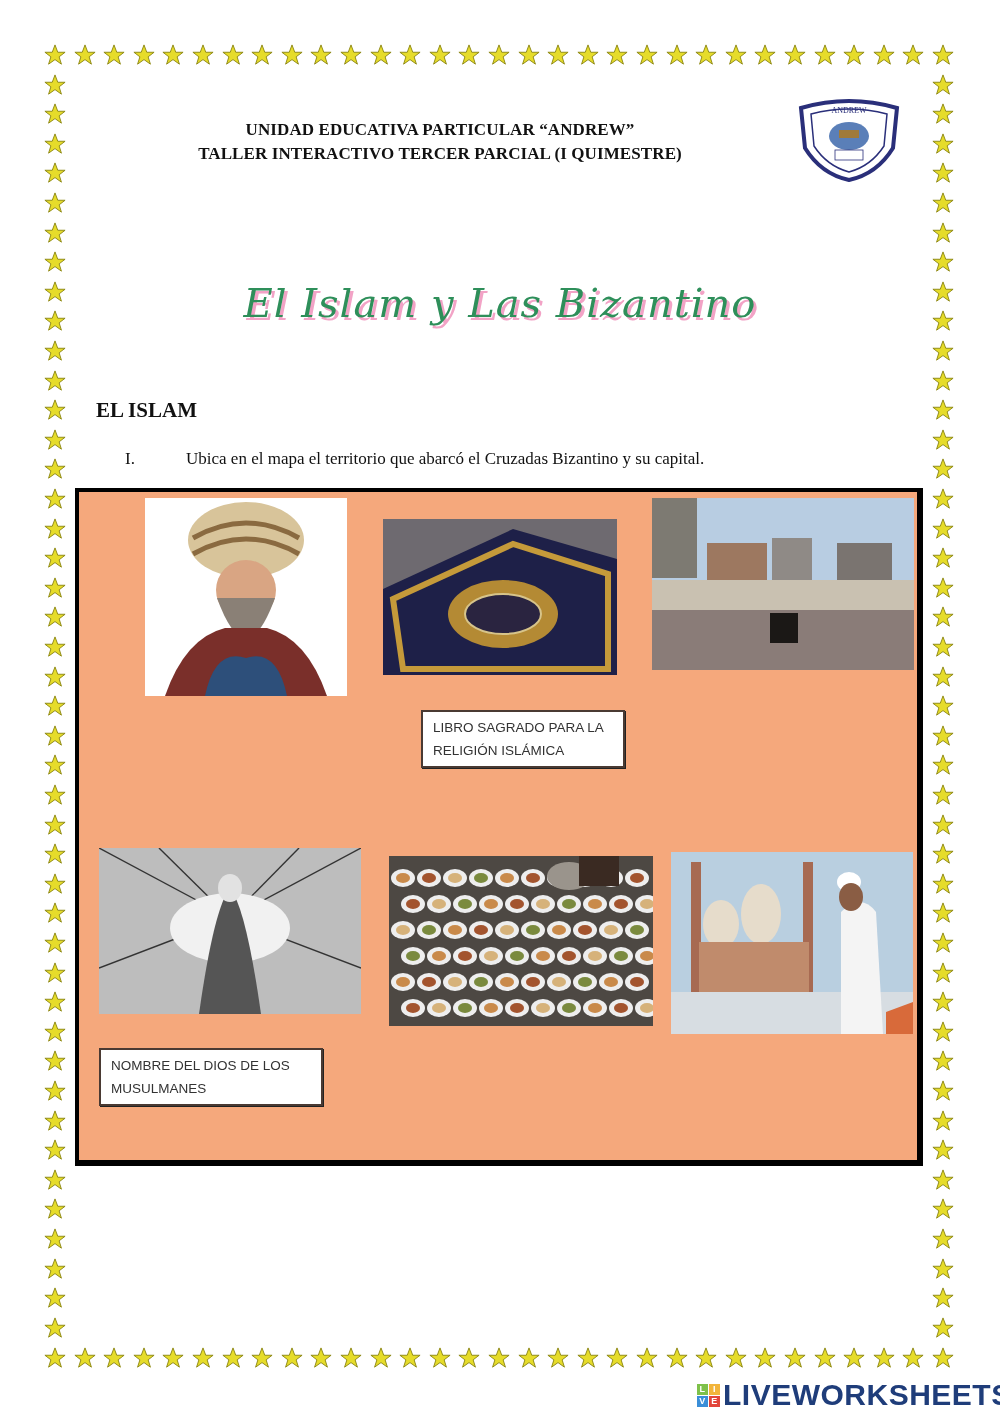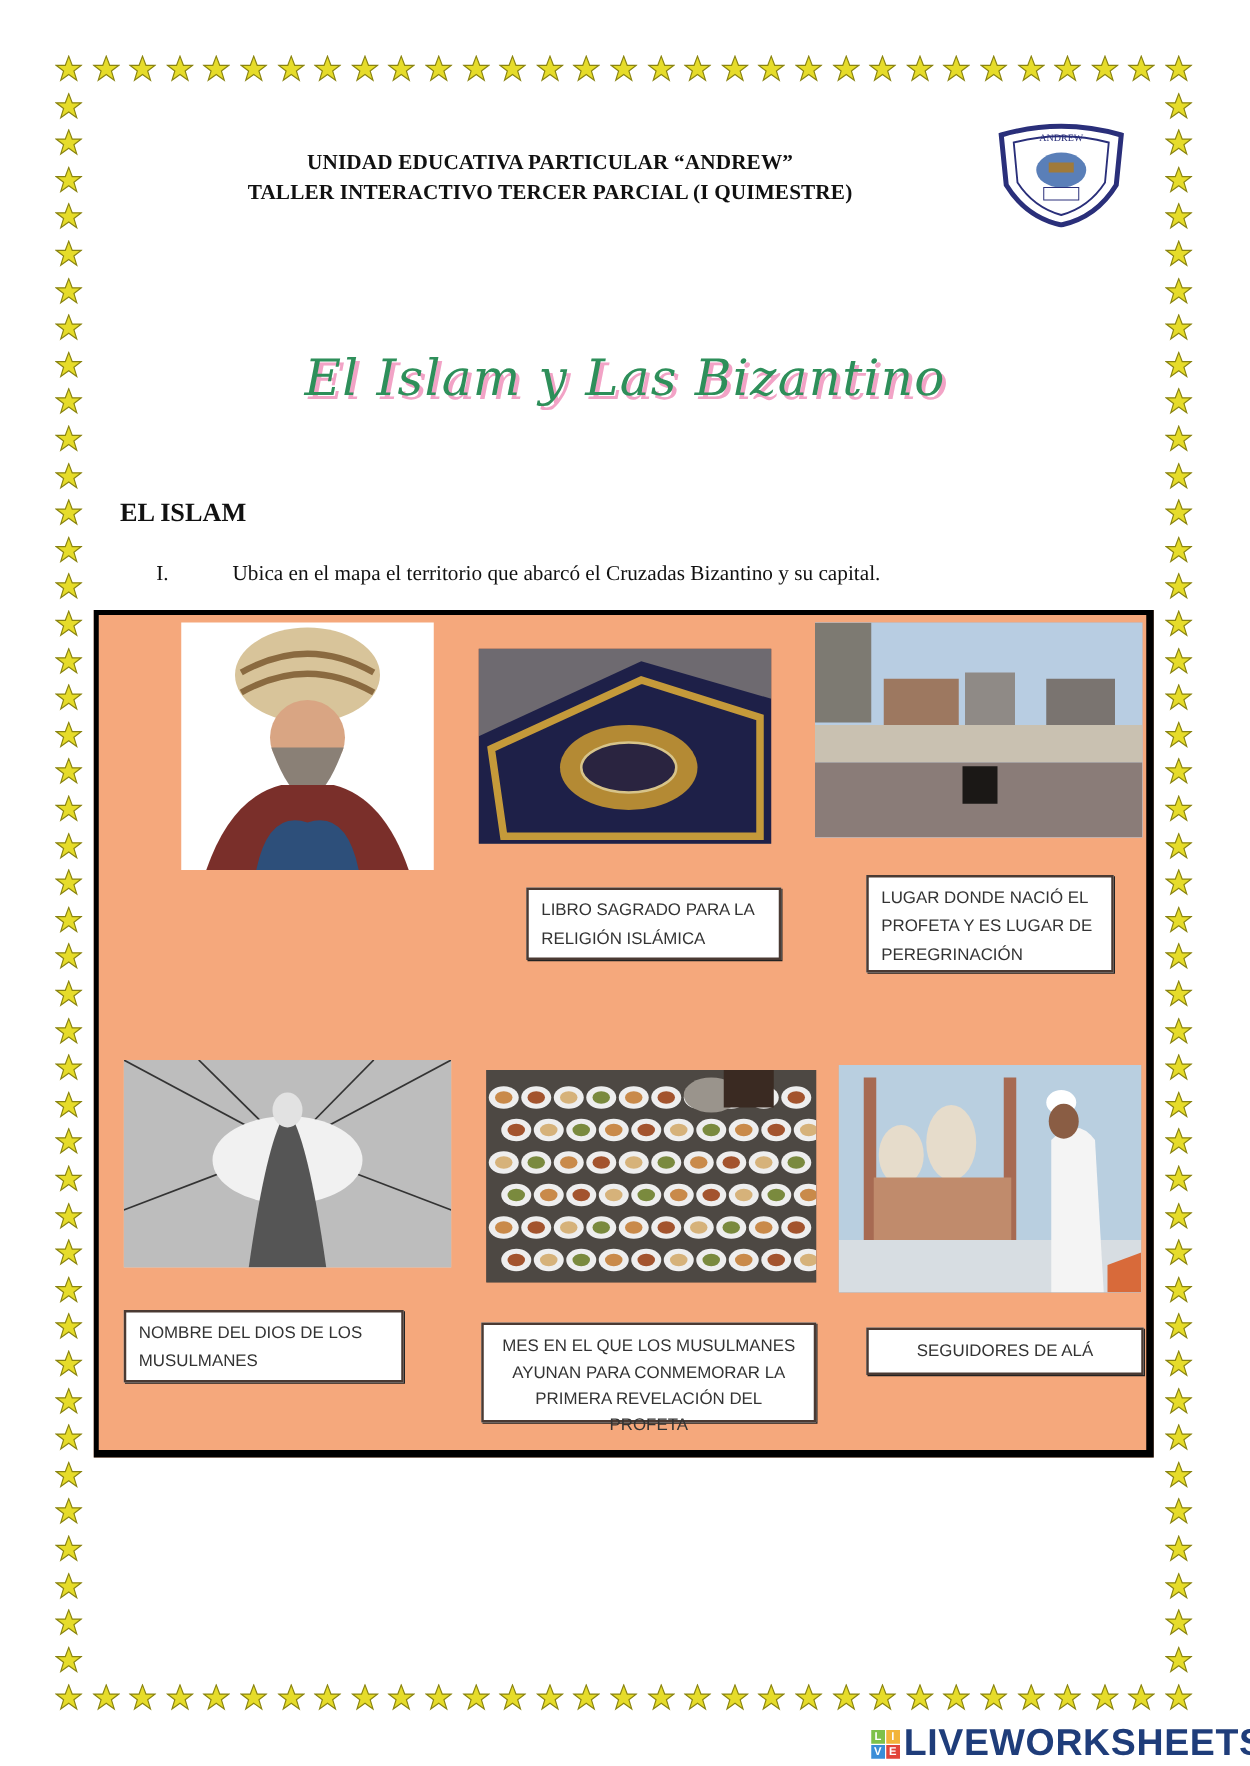--- a/index.html
+++ b/index.html
@@ -823,21 +823,20 @@
       <rect width="262" height="172" fill="#b8cde2"></rect>
       <rect x="0" y="0" width="45" height="80" fill="#7d7a72"></rect>
       <rect x="55" y="45" width="60" height="40" fill="#9d7860"></rect>
       <rect x="120" y="40" width="40" height="45" fill="#8f8a86"></rect>
       <rect x="185" y="45" width="55" height="40" fill="#7a7470"></rect>
       <rect x="0" y="82" width="262" height="30" fill="#c9c1b1"></rect>
       <rect x="0" y="112" width="262" height="60" fill="#8a7c78"></rect>
       <rect x="118" y="115" width="28" height="30" fill="#1b1816"></rect>
     </svg>
   </div>
-  <div class="lbl" style="left:614px;top:208px;width:198px;height:78px;">LUGAR DONDE NACIÓ EL PROFETA Y ES LUGAR DE PEREGRINACIÓN</div>
 
   <div class="pic" style="left:20px;top:356px;width:262px;height:166px;background:#cfcfcf;">
     <svg viewBox="0 0 262 166" width="262" height="166">
       <rect width="262" height="166" fill="#bdbdbd"></rect>
       <g stroke="#333" stroke-width="1.4">
         <line x1="131" y1="70" x2="0" y2="0"></line>
           <line x1="131" y1="70" x2="60" y2="0"></line>
           <line x1="131" y1="70" x2="200" y2="0"></line>
         <line x1="131" y1="70" x2="262" y2="0"></line>
           <line x1="131" y1="70" x2="0" y2="120"></line>
@@ -970,38 +969,36 @@
         <ellipse cx="206" cy="152" rx="12" ry="9" fill="#eee"></ellipse>
         <ellipse cx="206" cy="152" rx="7" ry="5" fill="#c98a4a"></ellipse>
         <ellipse cx="232" cy="152" rx="12" ry="9" fill="#eee"></ellipse>
         <ellipse cx="232" cy="152" rx="7" ry="5" fill="#a3542e"></ellipse>
         <ellipse cx="258" cy="152" rx="12" ry="9" fill="#eee"></ellipse>
         <ellipse cx="258" cy="152" rx="7" ry="5" fill="#d6b27a"></ellipse>
         <ellipse cx="180" cy="20" rx="22" ry="14" fill="#9a948c"></ellipse>
         <rect x="190" y="0" width="40" height="30" fill="#3a2a22"></rect>
       </svg>
   </div>
-  <div class="lbl" style="left:306px;top:566px;width:268px;height:80px;text-align:center;line-height:21px;padding-top:6px;">MES EN EL QUE LOS MUSULMANES AYUNAN PARA CONMEMORAR LA PRIMERA REVELACIÓN DEL PROFETA</div>
 
   <div class="pic" style="left:592px;top:360px;width:242px;height:182px;background:#a7c3d8;">
     <svg viewBox="0 0 242 182" width="242" height="182">
       <rect width="242" height="182" fill="#b9cfe0"></rect>
       <rect x="20" y="10" width="10" height="140" fill="#a76a52"></rect>
       <rect x="132" y="10" width="10" height="140" fill="#a76a52"></rect>
       <ellipse cx="50" cy="72" rx="18" ry="24" fill="#e6dccb"></ellipse>
       <ellipse cx="90" cy="62" rx="20" ry="30" fill="#e6dccb"></ellipse>
       <rect x="28" y="90" width="110" height="60" fill="#c08b6c"></rect>
       <rect x="0" y="140" width="242" height="42" fill="#d7dde2"></rect>
       <path d="M170 182 L170 60 Q190 40 205 60 L212 182 Z" fill="#f4f4f4"></path>
       <ellipse cx="178" cy="30" rx="12" ry="10" fill="#fff"></ellipse>
       <ellipse cx="180" cy="45" rx="12" ry="14" fill="#8a5d44"></ellipse>
       <path d="M215 160 L242 150 L242 182 L215 182 Z" fill="#d86a3a"></path>
     </svg>
   </div>
-  <div class="lbl" style="left:614px;top:570px;width:222px;height:38px;text-align:center;padding-top:5px;">SEGUIDORES DE ALÁ</div>
 </div>
 
 <div class="wm">
   <div class="cube">
     <span style="background:#7ec14a;">L</span>
     <span style="background:#f2b43a;">I</span>
     <span style="background:#3a8ed8;">V</span>
     <span style="background:#e2453a;">E</span>
   </div>
   <span>LIVEWORKSHEETS</span>

